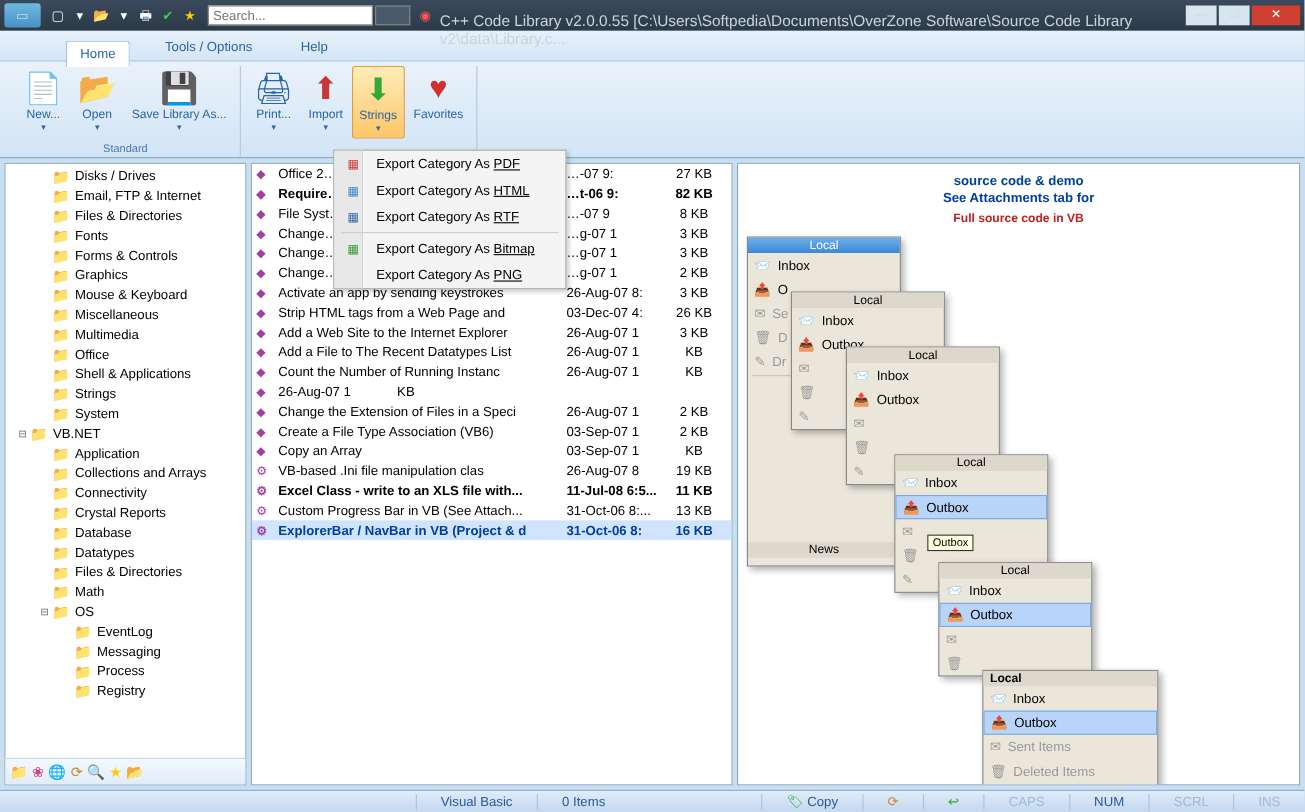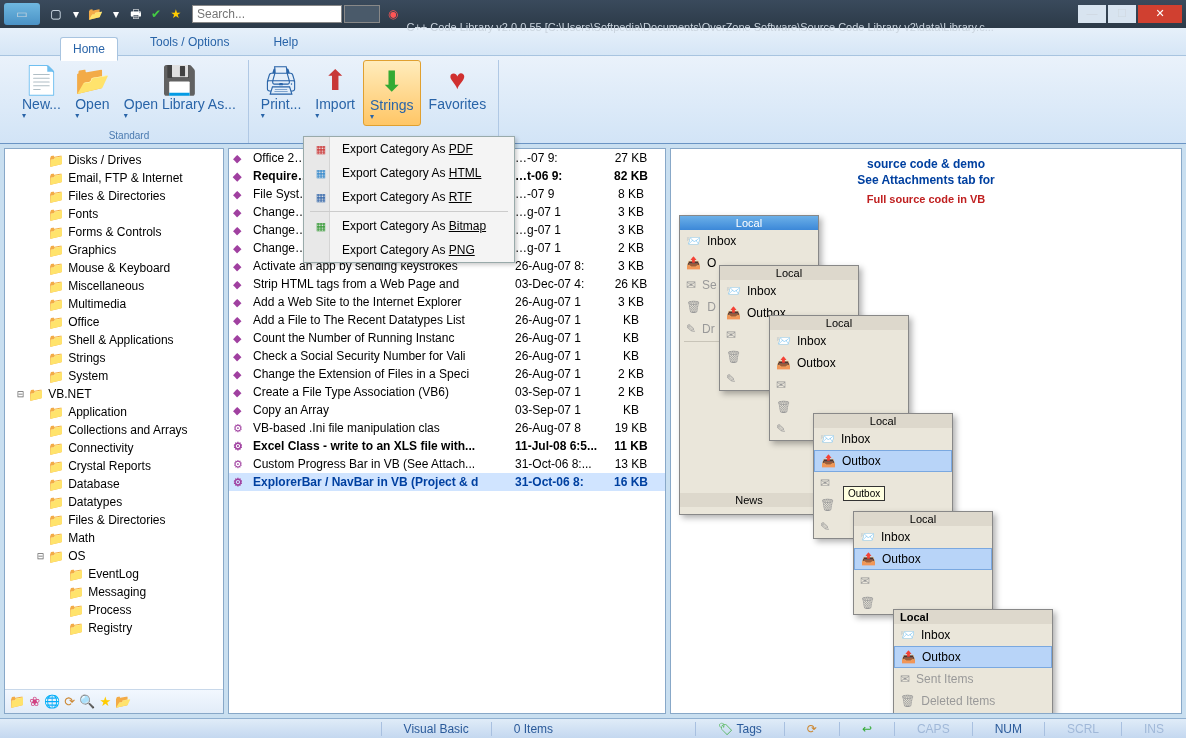--- a/index.html
+++ b/index.html
@@ -6,38 +6,38 @@
 body { background: #c9dff0; width: 1186px; height: 738px; overflow: hidden; }
 
 
 .titlebar { height: 28px; background: linear-gradient(#3a4a5c, #2c3a48); display: flex; align-items: center; padding: 0 4px; color: #d0d8e0; }
 .titlebar .app-icon { width: 36px; height: 22px; background: linear-gradient(#6fb8e0, #4a92c6); border-radius: 3px; margin-right: 8px; display:flex; align-items:center; justify-content:center; }
 .titlebar .qa { display: flex; gap: 4px; margin-right: 8px; }
 .titlebar .qa span { width: 16px; height: 16px; display:inline-block; text-align:center; line-height:16px; color:#fff; }
 .titlebar .search { background: #fff; width: 150px; height: 18px; border: 1px solid #888; padding: 0 4px; color:#666; }
 .titlebar .search-drop { width: 36px; height: 18px; background:#4a5a6a; border:1px solid #888; margin-left:2px; }
 .titlebar .cam { color:#f55; margin: 0 8px; }
-.titlebar .title { font-size: 11px; color: #cad4de; margin-top: 25px; }
+.titlebar .title { font-size: 14px; color: #cad4de; margin-top: 25px; }
 .titlebar .winbtns { margin-left: auto; display:flex; }
 .titlebar .winbtns div { width: 28px; height: 18px; background:#d8e4f0; margin-left:2px; text-align:center; line-height:16px; font-size:11px; }
 .titlebar .winbtns .close { width:44px; background:#d04030; color:#fff; }
 
 
 .menubar { height: 28px; background: linear-gradient(#e6f0fa, #d6e6f6); display:flex; align-items:center; padding-left: 60px; gap: 20px; border-bottom:1px solid #a8c4e0; }
 .menubar .tab { color:#2964a8; padding:4px 12px; cursor:pointer; }
 .menubar .tab.active { background:#fff; border:1px solid #a8c4e0; border-bottom:1px solid #fff; border-radius:3px 3px 0 0;margin-top:15px; }
 
 
 .ribbon { height: 88px; background: linear-gradient(#eaf2fb, #d2e4f6); border-bottom:1px solid #6a94c4; display:flex; padding: 4px 10px 0; }
 .ribbon-group { display:flex; flex-direction:column; align-items:center; border-right:1px solid #b0c8e4; padding: 0 6px; }
 .ribbon-btns { display:flex; gap: 2px; }
 .ribbon-btn { display:flex; flex-direction:column; align-items:center; padding: 2px 6px; cursor:pointer; color:#2964a8; min-width:42px; border-radius:3px; }
 .ribbon-btn.selected { background: linear-gradient(#ffecbc, #ffc666); border:1px solid #e0a030; }
 .ribbon-btn .ico { font-size: 28px; height: 36px; display:flex; align-items:center; justify-content:center; }
-.ribbon-btn .lbl { font-size:14px; line-height:12px; text-align:left; }
+.ribbon-btn .lbl { font-size:11px; line-height:12px; text-align:center; }
 .ribbon-btn .dd::after { content:'▾'; font-size:8px; display:block; color:#2964a8; }
 .group-label { font-size:10px; color:#4a7ab0; margin-top:auto; padding-bottom:2px; }
 
 
 .main { display:flex; height: calc(100% - 28px - 28px - 88px - 20px); background:#c9dff0; padding:4px; gap:4px; }
 
 
 .tree-panel { width: 220px; background:#fff; border:1px solid #88a8c8; display:flex; flex-direction:column; }
 .tree { flex:1; overflow:auto; padding:2px; }
 .tree-item { display:flex; align-items:center; height:18px; padding-left: 28px; cursor:pointer; white-space:nowrap; }
@@ -123,21 +123,21 @@
       <div class="ribbon-btn">
           <div class="ico">📄</div>
           <div class="lbl dd">New...</div>
         </div>
       <div class="ribbon-btn">
           <div class="ico" style="color:#e8b030">📂</div>
           <div class="lbl dd">Open</div>
         </div>
       <div class="ribbon-btn">
           <div class="ico" style="color:#4878c8">💾</div>
-          <div class="lbl dd">Open Library As...</div>
+          <div class="lbl dd">Save Library As...</div>
         </div>
     </div>
     <div class="group-label">Standard</div>
   </div>
   <div class="ribbon-group">
     <div class="ribbon-btns">
       <div class="ribbon-btn">
           <div class="ico">🖨</div>
           <div class="lbl dd">Print...</div>
         </div>
@@ -397,21 +397,20 @@
           <span class="size">KB</span>
         </div>
         <div class="list-row">
           <span class="ico">◆</span>
           <span class="name">Count the Number of Running Instanc</span>
           <span class="date">26-Aug-07 1</span>
           <span class="size">KB</span>
         </div>
         <div class="list-row">
           <span class="ico">◆</span>
-          <span class="name">Check a Social Security Number for Vali</span>
           <span class="date">26-Aug-07 1</span>
           <span class="size">KB</span>
         </div>
         <div class="list-row">
           <span class="ico">◆</span>
           <span class="name">Change the Extension of Files in a Speci</span>
           <span class="date">26-Aug-07 1</span>
           <span class="size">2 KB</span>
         </div>
         <div class="list-row">
@@ -590,20 +589,20 @@
       </div>
     </div>
   </div>
 </div>
 
 <div class="statusbar">
   <div class="spacer"></div>
   <div class="cell">Visual Basic</div>
   <div class="cell">0 Items</div>
   <div class="cell" style="width:120px"></div>
-  <div class="cell"><span style="color:#3a3">🏷 </span><span>Tags</span></div>
+  <div class="cell"><span style="color:#3a3">🏷 </span><span>Copy</span></div>
   <div class="cell" style="color:#c83">⟳</div>
   <div class="cell" style="color:#3a3">↩</div>
   <div class="cell" style="color:#a0b8d8">CAPS</div>
   <div class="cell">NUM</div>
   <div class="cell" style="color:#a0b8d8">SCRL</div>
   <div class="cell" style="color:#a0b8d8">INS</div>
 </div>
 
 </body></html>

